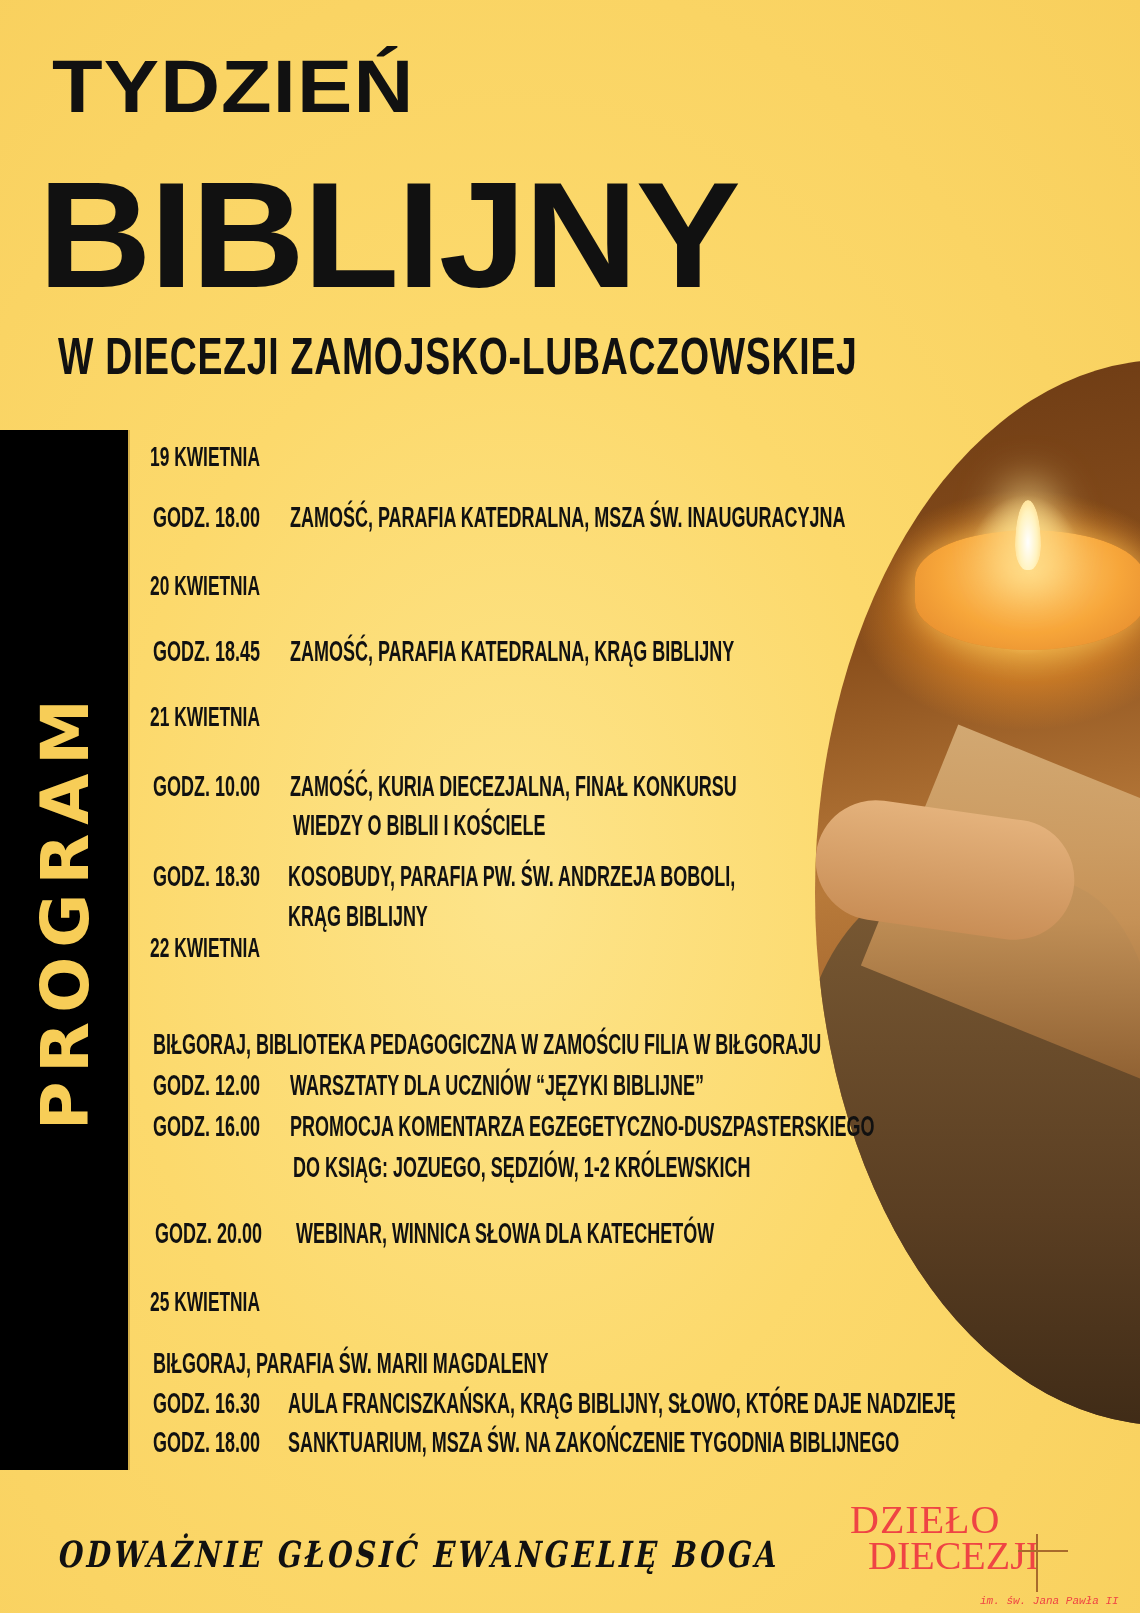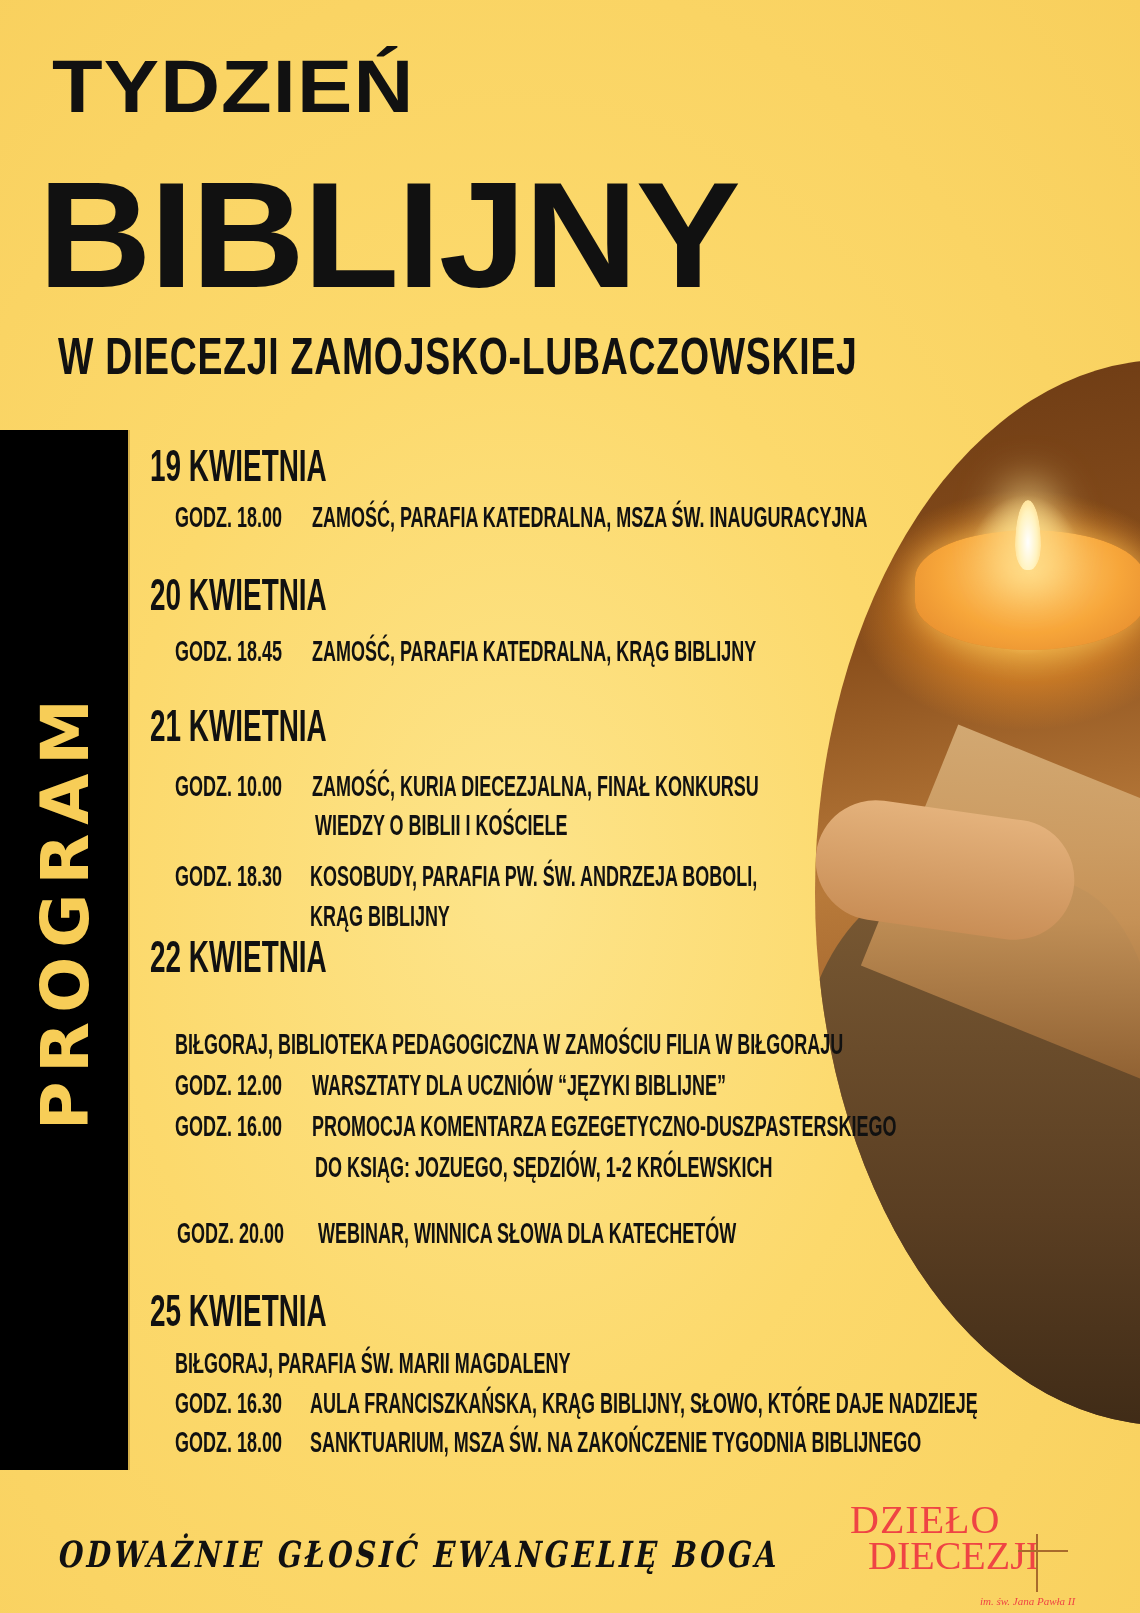--- a/index.html
+++ b/index.html
@@ -3,21 +3,21 @@
 <meta charset="utf-8">
 <style>
   * { margin: 0; padding: 0; box-sizing: border-box; }
   html, body { width: 1140px; height: 1613px; overflow: hidden; }
   body {
     position: relative;
     background: radial-gradient(ellipse at 45% 55%, #fde48a 0%, #fcd96c 45%, #f8cf5c 100%);
     font-family: "Liberation Sans", sans-serif;
     color: #111;
   }
-  .poster { position: absolute; inset: 0; overflow: hidden; padding-left: 22px; }
+  .poster { position: absolute; inset: 0; overflow: hidden; }
 
   
   .title-tydzien {
     position: absolute; left: 52px; top: 50px;
     font-family: "Liberation Sans", sans-serif; font-weight: 900;
     font-size: 74px; letter-spacing: 1px; line-height: 1;
     transform: scaleX(1.12); transform-origin: left top;
   }
   .date-range {
     position: absolute; left: 578px; top: 68px;
@@ -90,21 +90,21 @@
     font-size: 66px; letter-spacing: 9px; white-space: nowrap;
   }
 
   
   .cond {
     display: inline-block; transform: scaleX(0.62); transform-origin: left center;
     white-space: nowrap;
     font-family: "Liberation Sans", sans-serif; font-weight: bold;
   }
   .day-heading {
-    position: absolute; left: 150px; font-size: 45px; line-height: 1;
+    position: absolute; left: 150px; font-size: 28px; line-height: 1;
   }
   .line {
     position: absolute; font-size: 29px; line-height: 1;
   }
   .time { position: absolute; }
   .desc { position: absolute; }
 
   
   .motto {
     position: absolute; left: 60px; top: 1533px;
@@ -118,21 +118,21 @@
     font-family: "Liberation Serif", serif; font-size: 40px; line-height: 1; letter-spacing: 1px;
   }
   .logo-line2 {
     position: absolute; left: 18px; top: 36px;
     font-family: "Liberation Serif", serif; font-size: 40px; line-height: 1; letter-spacing: 0px;
   }
   .logo-cross-v { position: absolute; left: 186px; top: 34px; width: 2px; height: 58px; background: #a86a2c; }
   .logo-cross-h { position: absolute; left: 168px; top: 50px; width: 50px; height: 2px; background: #a86a2c; }
   .logo-sub {
     position: absolute; left: 130px; top: 95px;
-    font-family: Liberation Serif, serif; font-style: italic; font-size: 11px;
+    font-family: Liberation Mono, monospace; font-style: italic; font-size: 11px;
   }
 </style>
 </head>
 <body>
 
 <div class="poster">
 
   <div class="photo-ellipse">
     <div class="sleeve"></div>
     <div class="book"></div>

